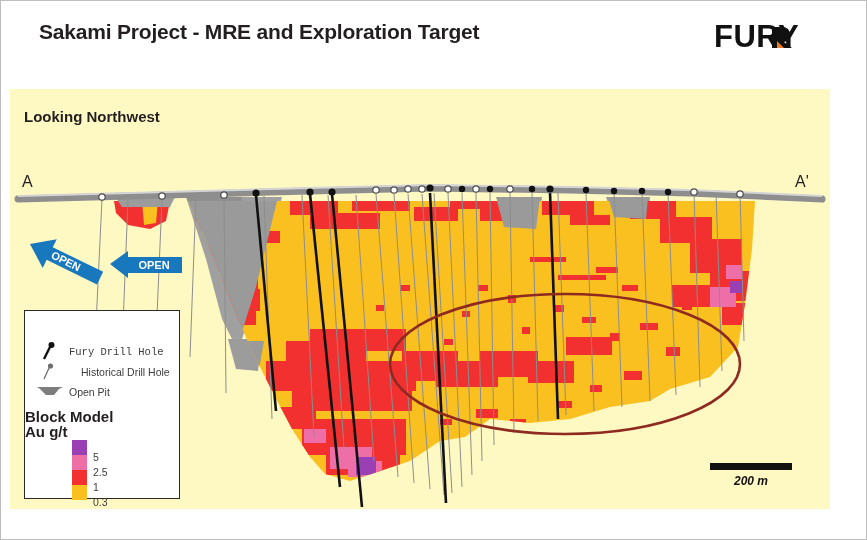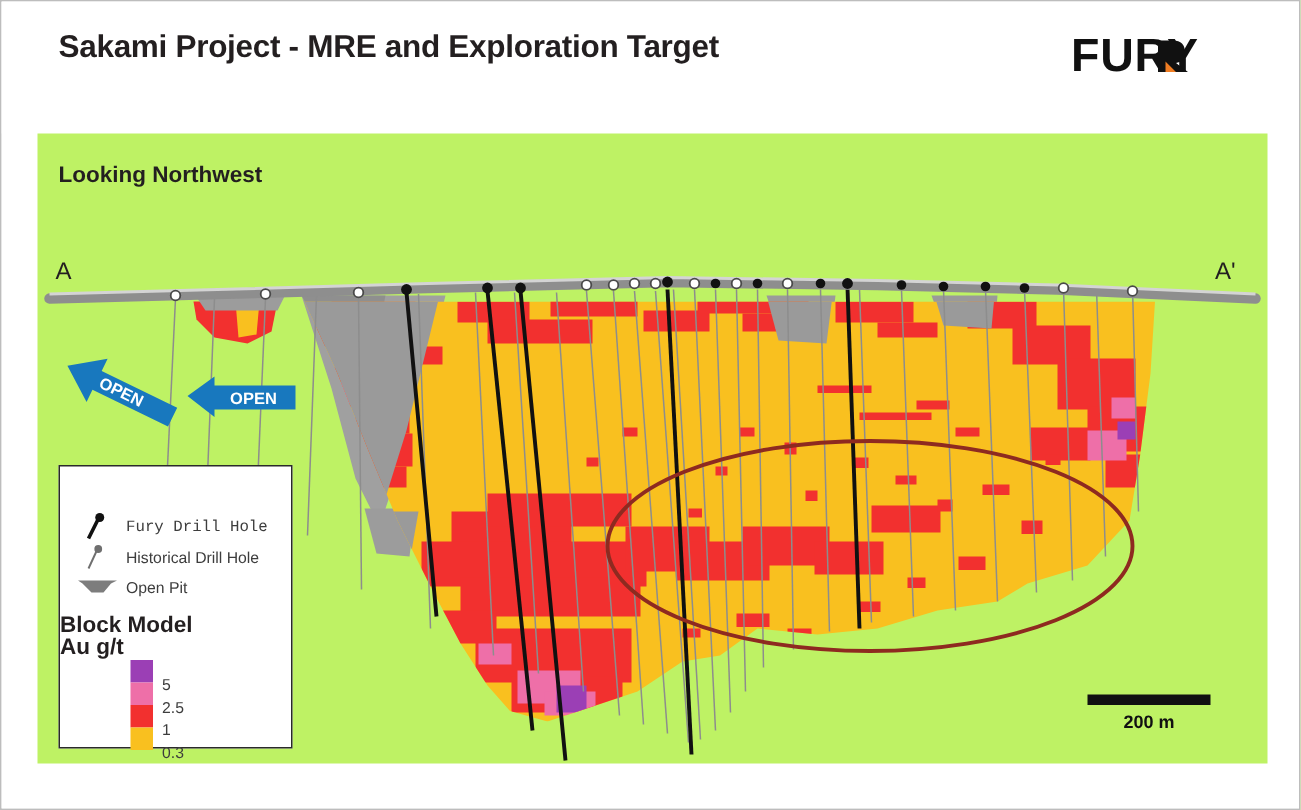--- a/index.html
+++ b/index.html
@@ -24,22 +24,22 @@
   }
   .subtitle{
     position:absolute;left:38px;top:52px;
     font-size:17px;font-weight:bold;color:#2e7aa8;letter-spacing:-.1px;
   }
   
   .logo{position:absolute;right:34px;top:18px;height:36px;}
 
   
   .panel{
-    position:absolute;left:24px;top:88px;width:820px;height:420px;
-    background:#bef264;
+    position:absolute;left:9px;top:88px;width:820px;height:420px;
+    background:#fef9c3;
   }
   .looking{
     position:absolute;left:14px;top:19px;
     font-size:15px;font-weight:bold;color:#231f20;
   }
   .sec-a{position:absolute;left:12px;top:84px;font-size:16px;color:#231f20;}
   .sec-ap{position:absolute;left:785px;top:84px;font-size:16px;color:#231f20;}
 
   
   .section-svg{position:absolute;left:0;top:0;width:820px;height:420px;}
@@ -314,21 +314,21 @@
       <svg class="lg-ico" style="top:31px;" viewBox="0 0 30 18">
         <path d="M16,3 L9,17" stroke="#111" stroke-width="2.4" fill="none"></path>
         <circle cx="16.5" cy="3" r="3" fill="#111"></circle>
       </svg>
       <div class="lg-lbl" style="top:35px;font-family:Liberation Mono, monospace;">Fury Drill Hole</div>
 
       <svg class="lg-ico" style="top:51px;" viewBox="0 0 30 18">
         <path d="M15,4 L9,17" stroke="#6f6f6f" stroke-width="1.3" fill="none"></path>
         <circle cx="15.5" cy="4" r="2.6" fill="#6f6f6f"></circle>
       </svg>
-      <div class="lg-lbl" style="top:55px;">Historical Drill Hole</div>
+      <div class="lg-lbl" style="top:55px;margin-left:12px;">Historical Drill Hole</div>
 
       <svg class="lg-ico" style="top:71px;" viewBox="0 0 30 18">
         <path d="M2,5 L28,5 L24,7 L19,13 L11,13 L5,7 Z" fill="#7d7d7d"></path>
       </svg>
       <div class="lg-lbl" style="top:75px;">Open Pit</div>
 
       <div class="bm-title" style="top:97px;">Block Model</div>
       <div class="bm-title" style="top:112px;">Au g/t</div>
 
       <div class="ramp" style="top:129px;">
@@ -336,19 +336,19 @@
         <div style="background:#EE6FA8;"></div>
         <div style="background:#F2302F;"></div>
         <div style="background:#F9C01F;"></div>
       </div>
       <div class="ramp-lbl" style="top:140px;">5</div>
       <div class="ramp-lbl" style="top:155px;">2.5</div>
       <div class="ramp-lbl" style="top:170px;">1</div>
       <div class="ramp-lbl" style="top:185px;">0.3</div>
     </div>
 
-    <div class="scale" style="left:700px;top:374px;width:82px;">
+    <div class="scale" style="left:700px;top:374px;width:82px;font-style:italic;">
       <div class="scale-bar"></div>
       <div class="scale-lbl">200 m</div>
     </div>
 
   </div>
 </div>
 
 </body></html>

